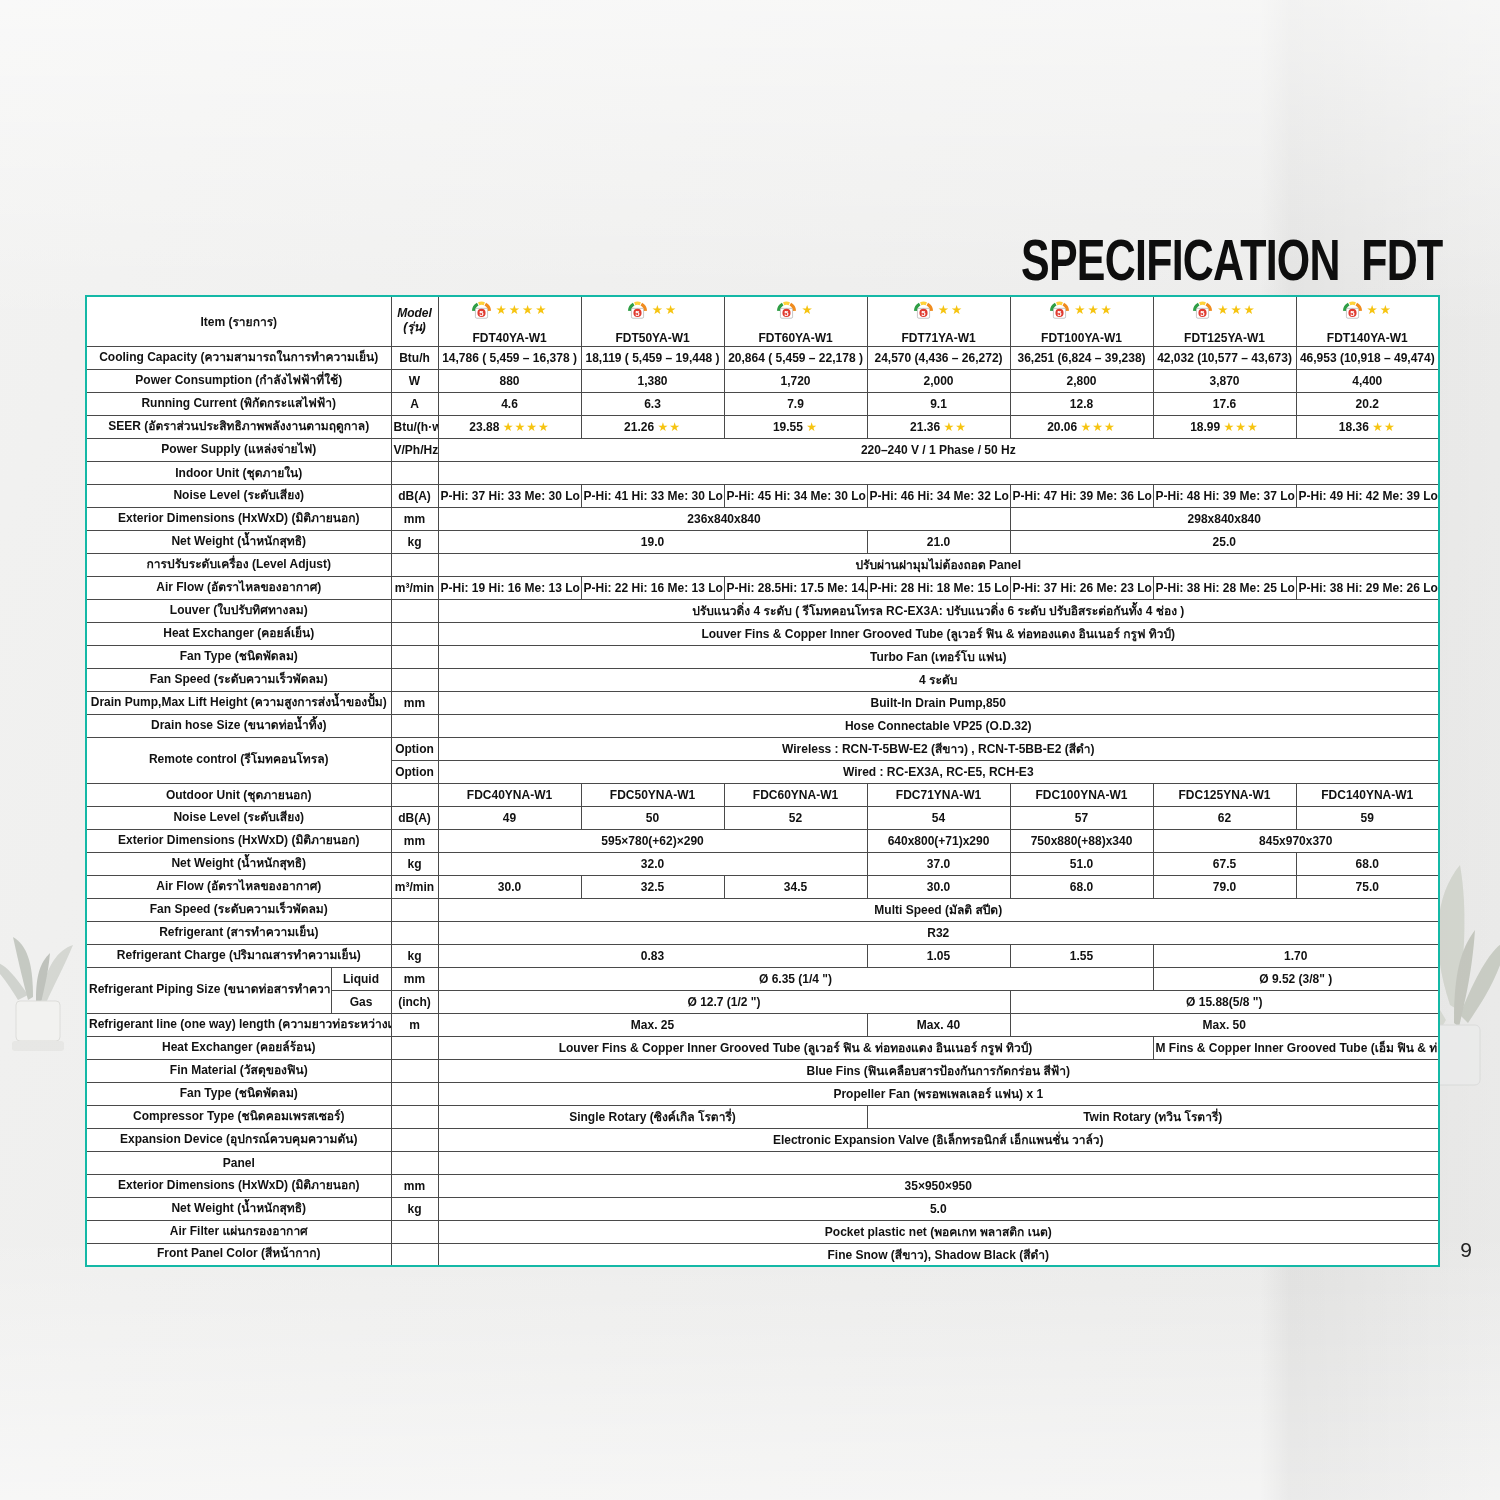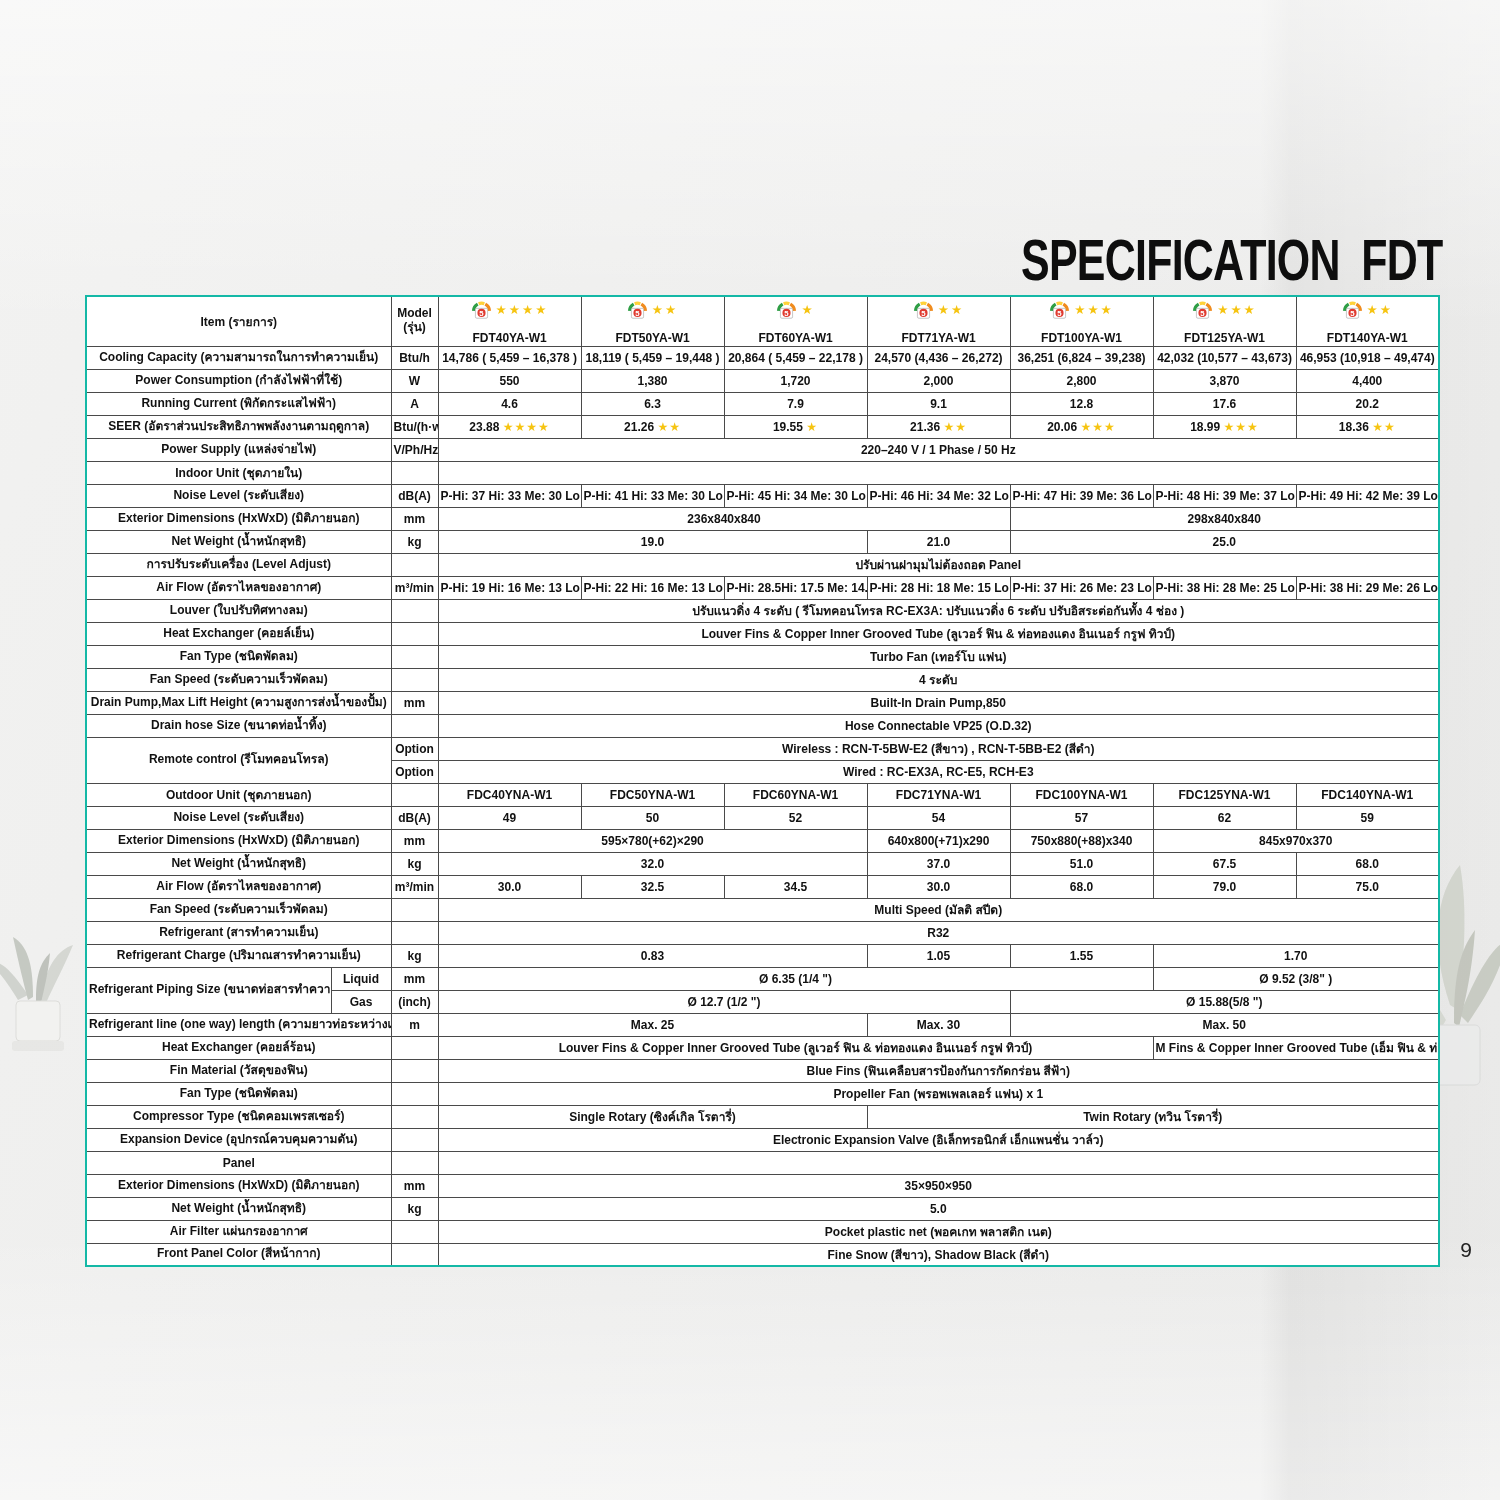--- a/index.html
+++ b/index.html
@@ -24,21 +24,21 @@
     border-collapse:collapse;table-layout:fixed;
     background:#fff;border:2px solid #14b8a6;
   }
   #spec-table td{
     border:1px solid #4a4a4a;height:23px;padding:0 2px;box-sizing:border-box;
     text-align:center;vertical-align:middle;font-weight:bold;font-size:12px;color:#111;
     background:#fff;white-space:nowrap;overflow:hidden;
   }
   #spec-table tr.head td{height:50px;}
   td.item-head{background:#a9a9a9;color:#fff;font-size:17px;text-align:left;padding-left:12px;}
-  td.model-head{background:#a9a9a9;color:#fff;font-size:10.5px;line-height:1.15;padding:0;}
+  td.model-head{background:#a9a9a9;color:#fff;font-size:10.5px;line-height:1.15;padding:0;font-style:italic;}
   td.model-top{background:#a9a9a9;color:#fff;font-size:12.5px;padding:3px 0 2px 0;}
   .mrow{display:flex;align-items:center;justify-content:center;gap:4px;height:24px;}
   .mstars{color:#f6c411;font-size:12.5px;letter-spacing:2px;line-height:1;}
   .mname{margin-top:9px;}
   tr.section td{background:#a3a3a3;color:#fff;}
   td.slabel{font-size:13.5px;text-align:left;padding-left:10px;}
   td.smodel{font-size:12px;color:#fff;}
   td.label{text-align:left;padding-left:8px;font-size:12px;white-space:pre-line;line-height:1.15;margin-left:32px;}
   td.lab-s{font-size:10.5px;}
   td.sub{font-size:12px;}
@@ -223,21 +223,21 @@
         <td class="val sz-s">18,119 ( 5,459 – 19,448 )</td>
         <td class="val sz-s">20,864 ( 5,459 – 22,178 )</td>
         <td class="val sz-s">24,570 (4,436 – 26,272)</td>
         <td class="val sz-s">36,251 (6,824 – 39,238)</td>
         <td class="val sz-s">42,032 (10,577 –  43,673)</td>
         <td class="val sz-s">46,953 (10,918 – 49,474)</td>
       </tr>
       <tr>
         <td class="label" colspan="2">Power Consumption (กำลังไฟฟ้าที่ใช้)</td>
         <td class="unit">W</td>
-        <td class="val">550</td>
+        <td class="val">880</td>
         <td class="val">1,380</td>
         <td class="val">1,720</td>
         <td class="val">2,000</td>
         <td class="val">2,800</td>
         <td class="val">3,870</td>
         <td class="val">4,400</td>
       </tr>
       <tr>
         <td class="label" colspan="2">Running Current (พิกัดกระแสไฟฟ้า)</td>
         <td class="unit">A</td>
@@ -428,21 +428,21 @@
       <tr>
         <td class="sub">Gas</td>
         <td class="unit">(inch)</td>
         <td class="val" colspan="4">Ø 12.7 (1/2 ")</td>
         <td class="val" colspan="3">Ø 15.88(5/8 ")</td>
       </tr>
       <tr>
         <td class="label lab-s" colspan="2">Refrigerant line (one way) length (ความยาวท่อระหว่างเครื่อง)</td>
         <td class="unit">m</td>
         <td class="val" colspan="3">Max. 25</td>
-        <td class="val">Max. 30</td>
+        <td class="val">Max. 40</td>
         <td class="val" colspan="3">Max. 50</td>
       </tr>
       <tr>
         <td class="label" colspan="2">Heat Exchanger (คอยล์ร้อน)</td>
         <td class="unit"></td>
         <td class="val" colspan="5">Louver Fins &amp; Copper Inner Grooved Tube (ลูเวอร์ ฟิน &amp; ท่อทองแดง อินเนอร์ กรูฟ ทิวป์)</td>
         <td class="val sz-xxs" colspan="2">M Fins &amp; Copper Inner Grooved Tube  (เอ็ม ฟิน &amp; ท่อทองแดง อินเนอร์ กรูฟ ทิวป์)</td>
       </tr>
       <tr>
         <td class="label" colspan="2">Fin Material (วัสดุของฟิน)</td>

